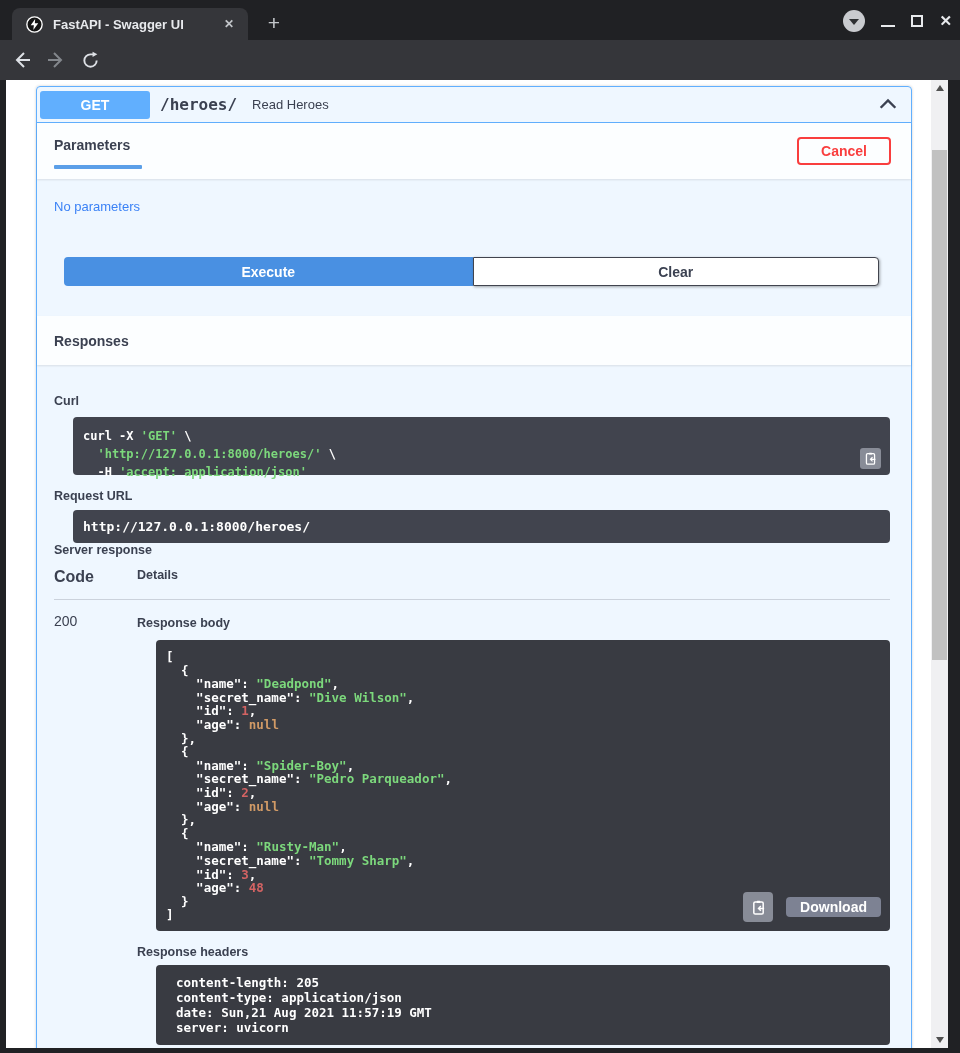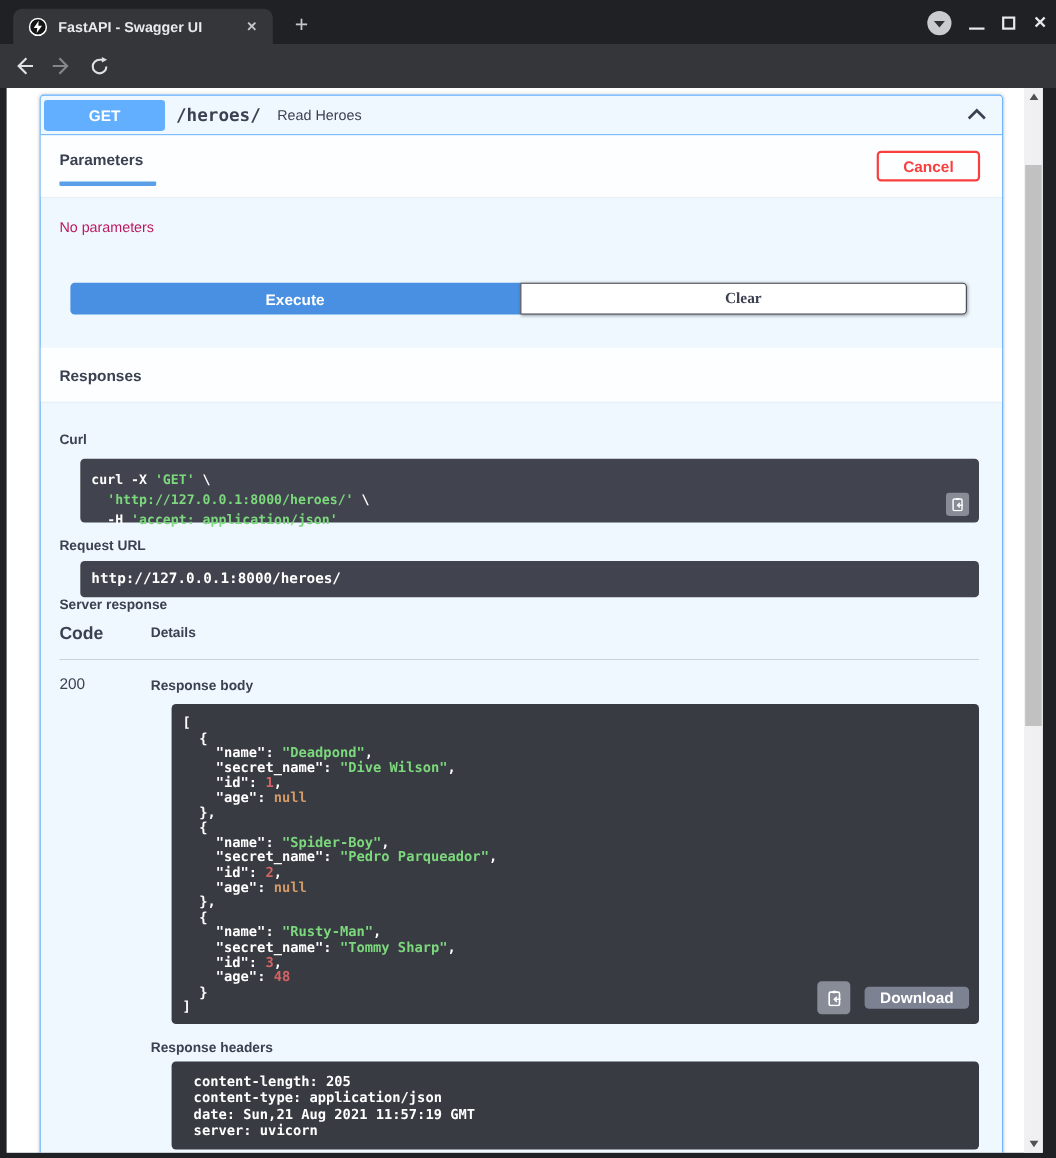--- a/index.html
+++ b/index.html
@@ -49,26 +49,26 @@
   .op-path { font-family:"DejaVu Sans Mono", monospace; font-weight:700; font-size:16px; color:#3b4151; margin-left:10px; }
   .op-desc { font-size:13px; color:#3b4151; margin-left:15px; flex:1; }
   .chevron { width:22px; height:22px; }
 
   .section-header { background:rgba(255,255,255,.8); height:56px; padding:14px 20px 0 17px; display:flex; justify-content:space-between; align-items:flex-start; box-shadow:0 1px 2px rgba(0,0,0,.1); }
   .tab-wrap { display:flex; flex-direction:column; }
   .tab-label { font-size:14px; font-weight:700; color:#3b4151; }
   .tab-underline { height:4px; width:88px; background:#5b9fe8; border-radius:1px; margin-top:12px; }
   .btn-cancel { height:28px; padding:0 22px; background:transparent; border:2px solid #f93e3e; border-radius:4px; color:#f93e3e; font-weight:700; font-size:14px; font-family:"Liberation Sans", sans-serif; }
 
-  .params-body { height:62px; padding:20px 20px 0 17px; font-size:13px; color:#be185d; }
+  .params-body { height:62px; padding:20px 20px 0 17px; font-size:13px; color:#3b82f6; }
 
   .execute-wrapper { padding:16px 32px 14px 27px; margin-bottom:16px; }
   .exec-row { display:flex; height:29px; }
   .btn-execute { flex:1.01; background:#4990e2; border:none; border-radius:4px 0 0 4px; color:#fff; font-weight:700; font-size:14px; font-family:"Liberation Sans", sans-serif; }
-  .btn-clear { flex:1; background:#fff; border:1px solid #41444e; border-radius:0 4px 4px 0; color:#3b4151; font-weight:700; font-size:14px; font-family:Liberation Serif, serif; box-shadow:1px 1px 3px rgba(0,0,0,.35); }
+  .btn-clear { flex:1; background:#fff; border:1px solid #41444e; border-radius:0 4px 4px 0; color:#3b4151; font-weight:700; font-size:14px; font-family:Liberation Sans, sans-serif; box-shadow:1px 1px 3px rgba(0,0,0,.35); }
 
   .responses-header { background:rgba(255,255,255,.8); height:49px; padding:0 20px 0 17px; display:flex; align-items:center; box-shadow:0 1px 2px rgba(0,0,0,.1); }
   .responses-title { font-size:14px; font-weight:700; color:#3b4151; }
 
   .responses-inner { padding:26px 21px 0 17px; }
   .blk-label { font-size:12.5px; font-weight:700; color:#3b4151; }
   .codeblock { background:#41444e; border-radius:4px; color:#fff; font-family:"DejaVu Sans Mono", monospace; font-weight:700; white-space:pre;margin-left:19px; }
   .curl-wrap { position:relative; margin-top:8px; }
   .curl-block { padding:10px; font-size:12px; line-height:18px; height:58px; }
   .copy-btn { position:absolute; right:9px; bottom:6px; width:21px; height:21px; background:#888c97; border-radius:3px; display:flex; align-items:center; justify-content:center; }

